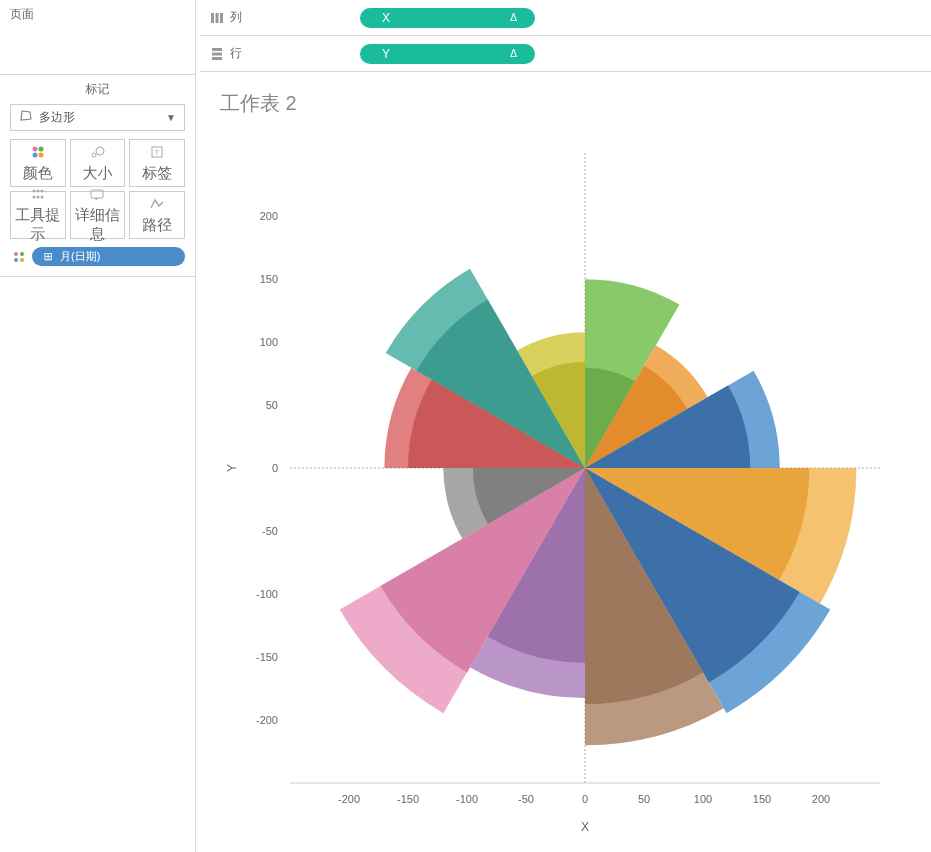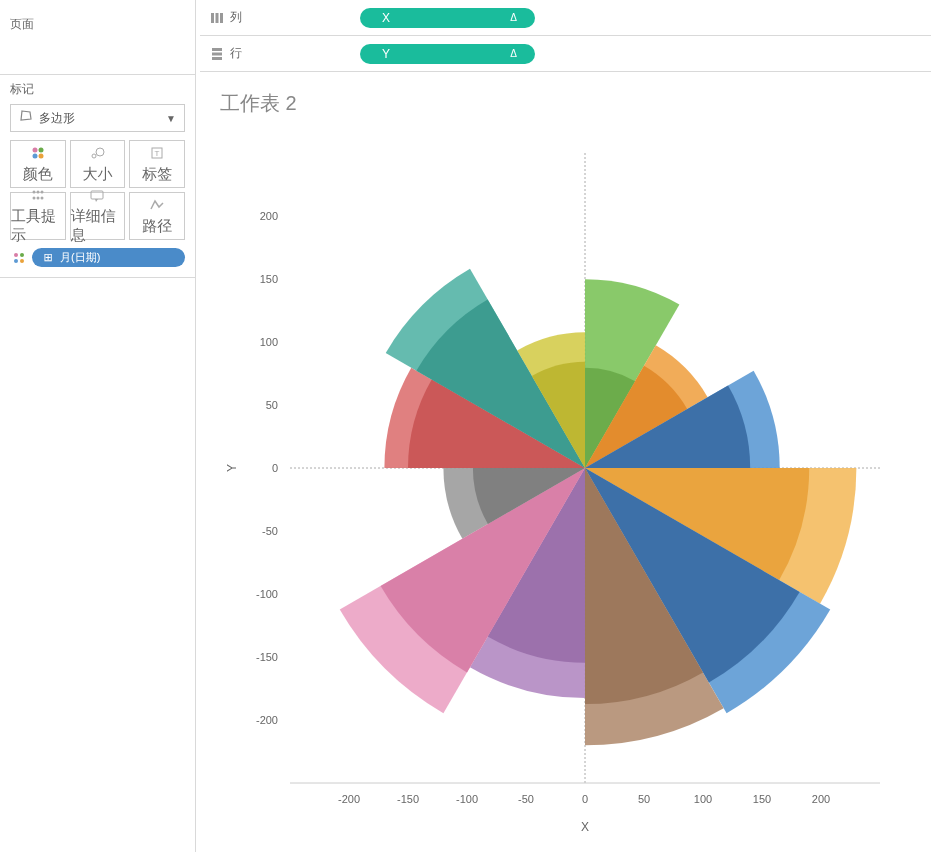--- a/index.html
+++ b/index.html
@@ -7,27 +7,27 @@
     
     .top-shelves { position: absolute; left: 200px; top: 0; right: 0; }
     .shelf { display: flex; align-items: center; height: 36px; border-bottom: 1px solid #d9d9d9; padding: 0 10px; }
     .shelf-label { width: 150px; display: flex; align-items: center; gap: 6px; color: #666; }
     .shelf-icon { width: 14px; height: 14px; display: flex; align-items: center; justify-content: center; color: #999; }
     .shelf-icon svg { width: 14px; height: 14px; }
     .pill { background: #1abc9c; color: #fff; padding: 3px 18px 3px 22px; border-radius: 11px; display: flex; align-items: center; gap: 40px; font-size: 12px; min-width: 175px; justify-content: space-between; }
     .pill-delta { font-size: 10px; }
     
     .left-panel { position: absolute; left: 0; top: 0; width: 196px; border-right: 1px solid #d9d9d9; height: 100%; }
-    .panel-section { border-bottom: 1px solid #d9d9d9; padding: 16px 10px; }
+    .panel-section { border-bottom: 1px solid #d9d9d9; padding: 6px 10px; }
     .panel-section.tall { min-height: 75px; }
     .section-title { font-size: 12px; color: #666; }
     
-    .marks-panel { padding: 6px 10px 10px 10px; border-bottom: 1px solid #d9d9d9; }
+    .marks-panel { padding: 6px 10px 10px 10px; border-bottom: 1px solid #d9d9d9; text-align: center; }
     .mark-type-select { display: flex; align-items: center; justify-content: space-between; border: 1px solid #ccc; padding: 4px 8px; margin: 6px 0 8px 0; background: #fff; cursor: pointer; }
-    .mark-type-select .icon-box { display: flex; gap: 6px; align-items: center; font-family: Liberation Serif, serif; }
+    .mark-type-select .icon-box { display: flex; gap: 6px; align-items: center; }
     .caret { font-size: 10px; color: #666; }
     
     .mark-grid { display: grid; grid-template-columns: 1fr 1fr 1fr; gap: 4px; margin-bottom: 4px; }
     .mark-btn { border: 1px solid #ccc; height: 48px; display: flex; flex-direction: column; align-items: center; justify-content: center; gap: 3px; cursor: pointer; background: #fff; }
     .mark-btn .icon { height: 18px; display: flex; align-items: center; justify-content: center; }
     .mark-btn .lbl { font-size: 15px; color: #666; }
     
     .field-pills { margin-top: 8px; display: flex; flex-direction: column; gap: 4px; }
     .field-pill { display: flex; align-items: center; gap: 4px; }
     .field-pill-icon { width: 18px; height: 18px; display: flex; align-items: center; justify-content: center; }

